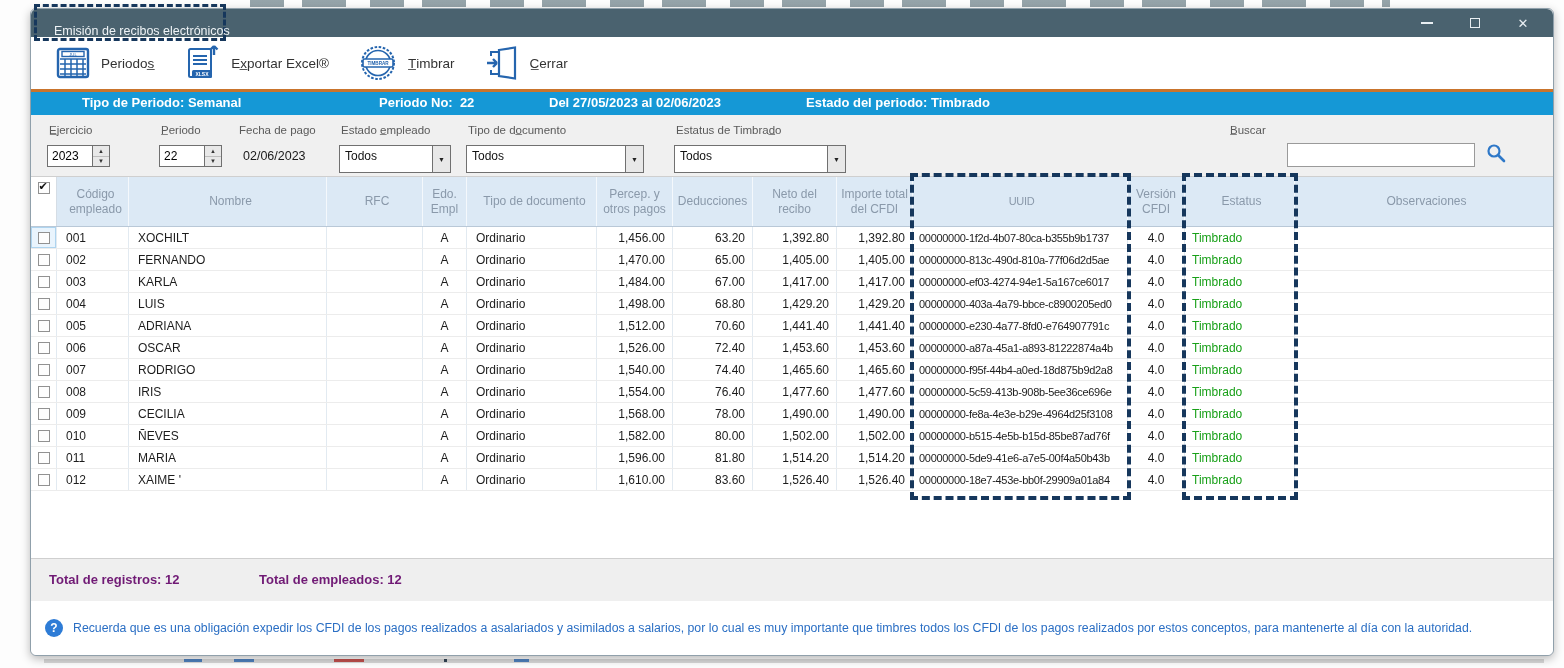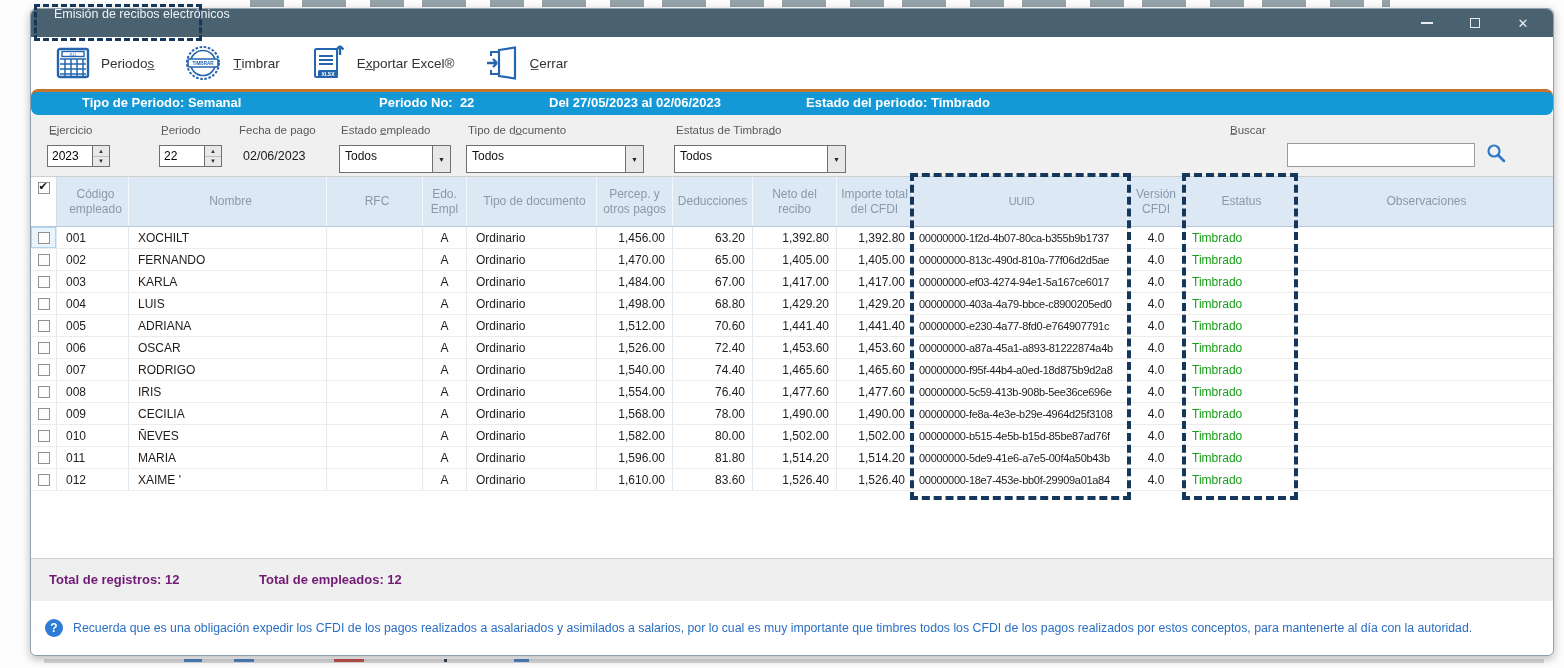--- a/index.html
+++ b/index.html
@@ -13,36 +13,36 @@
   .bg-bottom-strip { position:absolute; left:44px; top:659px; width:1500px; height:4px; background:#d9d9d9; }
   .bg-bottom-strip::before { content:""; position:absolute; left:140px; top:0; width:420px; height:3px;
     background:linear-gradient(90deg,#4f81bd 0 18px, transparent 18px 50px, #4f81bd 50px 70px, transparent 70px 150px, #c0504d 150px 180px, transparent 180px 260px, #345 260px 263px, transparent 263px 330px, #4f81bd 330px 345px, transparent 345px 100%); }
 
   .window { position:absolute; left:30px; top:8px; width:1524px; height:648px; background:#fff;
     border:1px solid #90a0ab; border-radius:6px; box-shadow:0 3px 10px rgba(0,0,0,.28);
     display:flex; flex-direction:column; }
 
   
   .titlebar { height:28px; background:#4a626f; border-radius:6px 6px 0 0; position:relative; flex:0 0 auto; }
-  .title-annotation { position:absolute; left:3px; top:-5px; width:168px; height:37px;
-    border:3px dashed #16375c; display:flex; align-items:flex-start; gap:8px; padding-left:9px; z-index:5; }
+  .title-annotation { position:absolute; left:3px; top:-5px; width:192px; height:37px;
+    border:3px dashed #16375c; display:flex; align-items:flex-end; gap:8px; padding-left:9px; z-index:5; }
   .title-text { color:#eef3f6; font-size:12.5px; white-space:nowrap; }
   .win-controls { position:absolute; right:6px; top:0; height:28px; display:flex; }
   .win-btn { width:48px; height:28px; display:flex; align-items:center; justify-content:center; color:#e9eef2; cursor:default; }
   .glyph-min { display:block; width:12px; border-top:2px solid #e9eef2; }
   .glyph-max { display:block; width:10px; height:10px; border:1.5px solid #e9eef2; }
   .glyph-close { font-size:13px; line-height:1; }
 
   
   .toolbar { height:52px; display:flex; align-items:center; padding-left:10px; background:#fff; flex:0 0 auto; }
   .tool { display:flex; align-items:center; gap:11px; padding:0 15px; height:46px; cursor:default; }
   .tool-label { font-size:13.5px; color:#333; white-space:nowrap; }
 
   
-  .periodbar { height:26px; background:#1598d6; border-top:3px solid #c9742c; position:relative; flex:0 0 auto;border-radius:7px; }
+  .periodbar { height:26px; background:#1598d6; border-top:3px solid #c9742c; position:relative; flex:0 0 auto; }
   .periodbar span { position:absolute; top:3px; color:#fff; font-weight:bold; font-size:13px; white-space:pre; }
   .pb-tipo { left:51px; } .pb-num { left:348px; } .pb-rango { left:518px; } .pb-estado { left:775px; }
 
   
   .filterbar { height:62px; background:#f0f0f0; position:relative; border-bottom:1px solid #cfcfcf; flex:0 0 auto; }
   .flabel { position:absolute; top:9px; font-size:11.5px; color:#5a5a5a; white-space:nowrap; }
   .fval-static { position:absolute; font-size:12.5px; color:#1a1a1a; }
   .spin { position:absolute; display:flex; height:22px; }
   .spin input { width:46px; height:22px; border:1px solid #707070; font-size:12px; padding:0 4px; font-family:inherit; }
   .spinbtns { width:17px; display:flex; flex-direction:column; border:1px solid #707070; border-left:none; }
@@ -134,37 +134,37 @@
       <div class="tool">
         <svg width="34" height="32" viewBox="0 0 34 32">
           <rect x="2" y="2" width="30" height="28" rx="2" fill="none" stroke="#2565ae" stroke-width="2.4"></rect>
           <rect x="6" y="4.5" width="22" height="5" fill="none" stroke="#2565ae" stroke-width="1.4"></rect>
           <text x="17" y="8.6" font-size="4.2" fill="#2565ae" text-anchor="middle" font-family="Liberation Sans, sans-serif">JUL</text>
           <path d="M4 12 H30 M4 17 H30 M4 22 H30 M4 27 H30 M9 12 V30 M15 12 V30 M21 12 V30 M27 12 V30" stroke="#2565ae" stroke-width="1.5"></path>
         </svg>
         <span class="tool-label">Periodos̲</span>
       </div>
       <div class="tool">
-        <svg width="38" height="38" viewBox="0 0 38 38">
-          <circle cx="19" cy="19" r="16" fill="none" stroke="#2565ae" stroke-width="2" stroke-dasharray="2.6 1.6"></circle>
-          <circle cx="19" cy="19" r="12.5" fill="none" stroke="#2565ae" stroke-width="1.6"></circle>
-          <rect x="4" y="15" width="30" height="8" rx="1.5" fill="#fff" stroke="#2565ae" stroke-width="1.6"></rect>
-          <text x="19" y="21.1" font-size="4.6" font-weight="bold" fill="#2565ae" text-anchor="middle" font-family="Liberation Sans, sans-serif">TIMBRAR</text>
-        </svg>
-        <span class="tool-label">T̲imbrar</span>
-      </div>
-      <div class="tool">
         <svg width="36" height="40" viewBox="0 0 36 40">
           <rect x="5" y="6" width="22" height="28" rx="1.5" fill="#fff" stroke="#2565ae" stroke-width="2"></rect>
           <path d="M9 13 H23 M9 17 H23 M9 21 H23" stroke="#2565ae" stroke-width="2"></path>
           <path d="M30 12 V3 M30 3 L26.5 6.5 M30 3 L33.5 6.5" stroke="#2565ae" stroke-width="2.4" fill="none"></path>
           <rect x="8" y="27" width="20" height="8" rx="1.5" fill="#2565ae"></rect>
           <text x="18" y="33" font-size="5" font-weight="bold" fill="#fff" text-anchor="middle" font-family="Liberation Sans, sans-serif">XLSX</text>
         </svg>
         <span class="tool-label">Ex̲portar Excel®</span>
+      </div>
+      <div class="tool">
+        <svg width="38" height="38" viewBox="0 0 38 38">
+          <circle cx="19" cy="19" r="16" fill="none" stroke="#2565ae" stroke-width="2" stroke-dasharray="2.6 1.6"></circle>
+          <circle cx="19" cy="19" r="12.5" fill="none" stroke="#2565ae" stroke-width="1.6"></circle>
+          <rect x="4" y="15" width="30" height="8" rx="1.5" fill="#fff" stroke="#2565ae" stroke-width="1.6"></rect>
+          <text x="19" y="21.1" font-size="4.6" font-weight="bold" fill="#2565ae" text-anchor="middle" font-family="Liberation Sans, sans-serif">TIMBRAR</text>
+        </svg>
+        <span class="tool-label">T̲imbrar</span>
       </div>
       <div class="tool">
         <svg width="34" height="34" viewBox="0 0 34 34">
           <path d="M14 4 L30 1.5 V32.5 L14 30 Z" fill="#fff" stroke="#2565ae" stroke-width="2.2"></path>
           <path d="M2 17 H12 M12 17 L8 13 M12 17 L8 21" stroke="#2565ae" stroke-width="2.4" fill="none"></path>
           <path d="M6 10 V6 H14 M6 24 V28 H14" stroke="#2565ae" stroke-width="2" fill="none"></path>
         </svg>
         <span class="tool-label">C̲errar</span>
       </div>
     </div>

